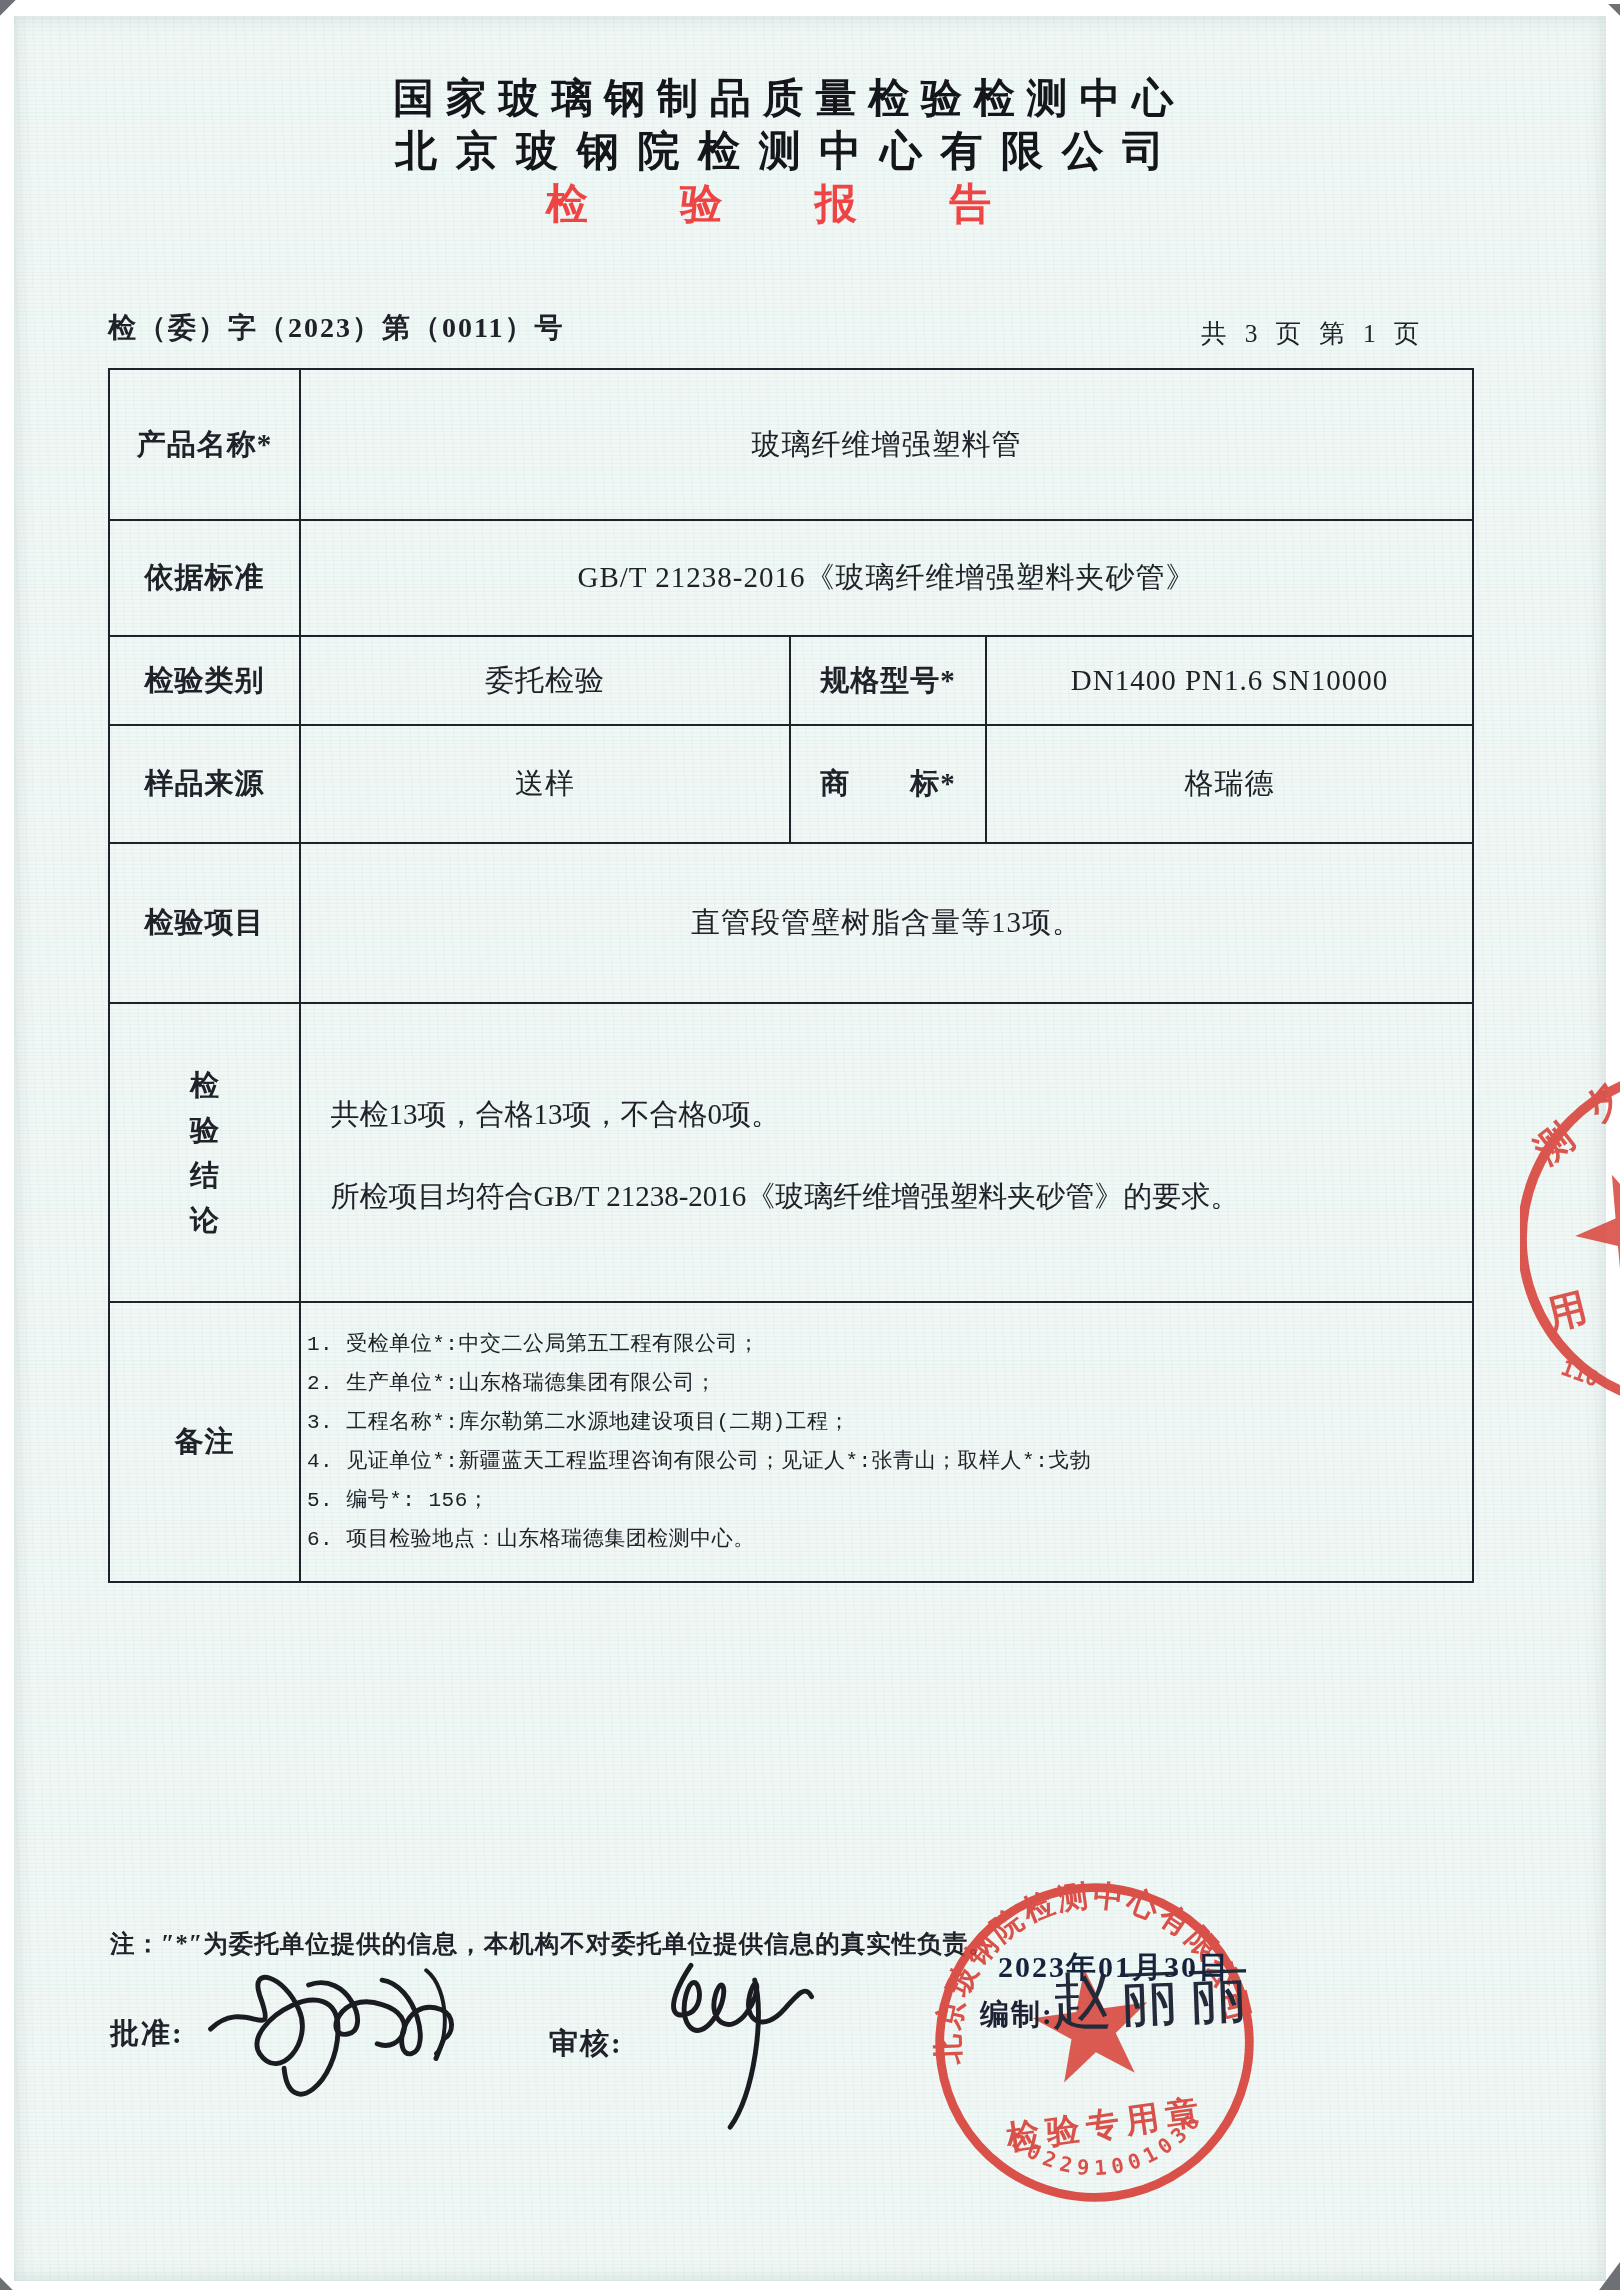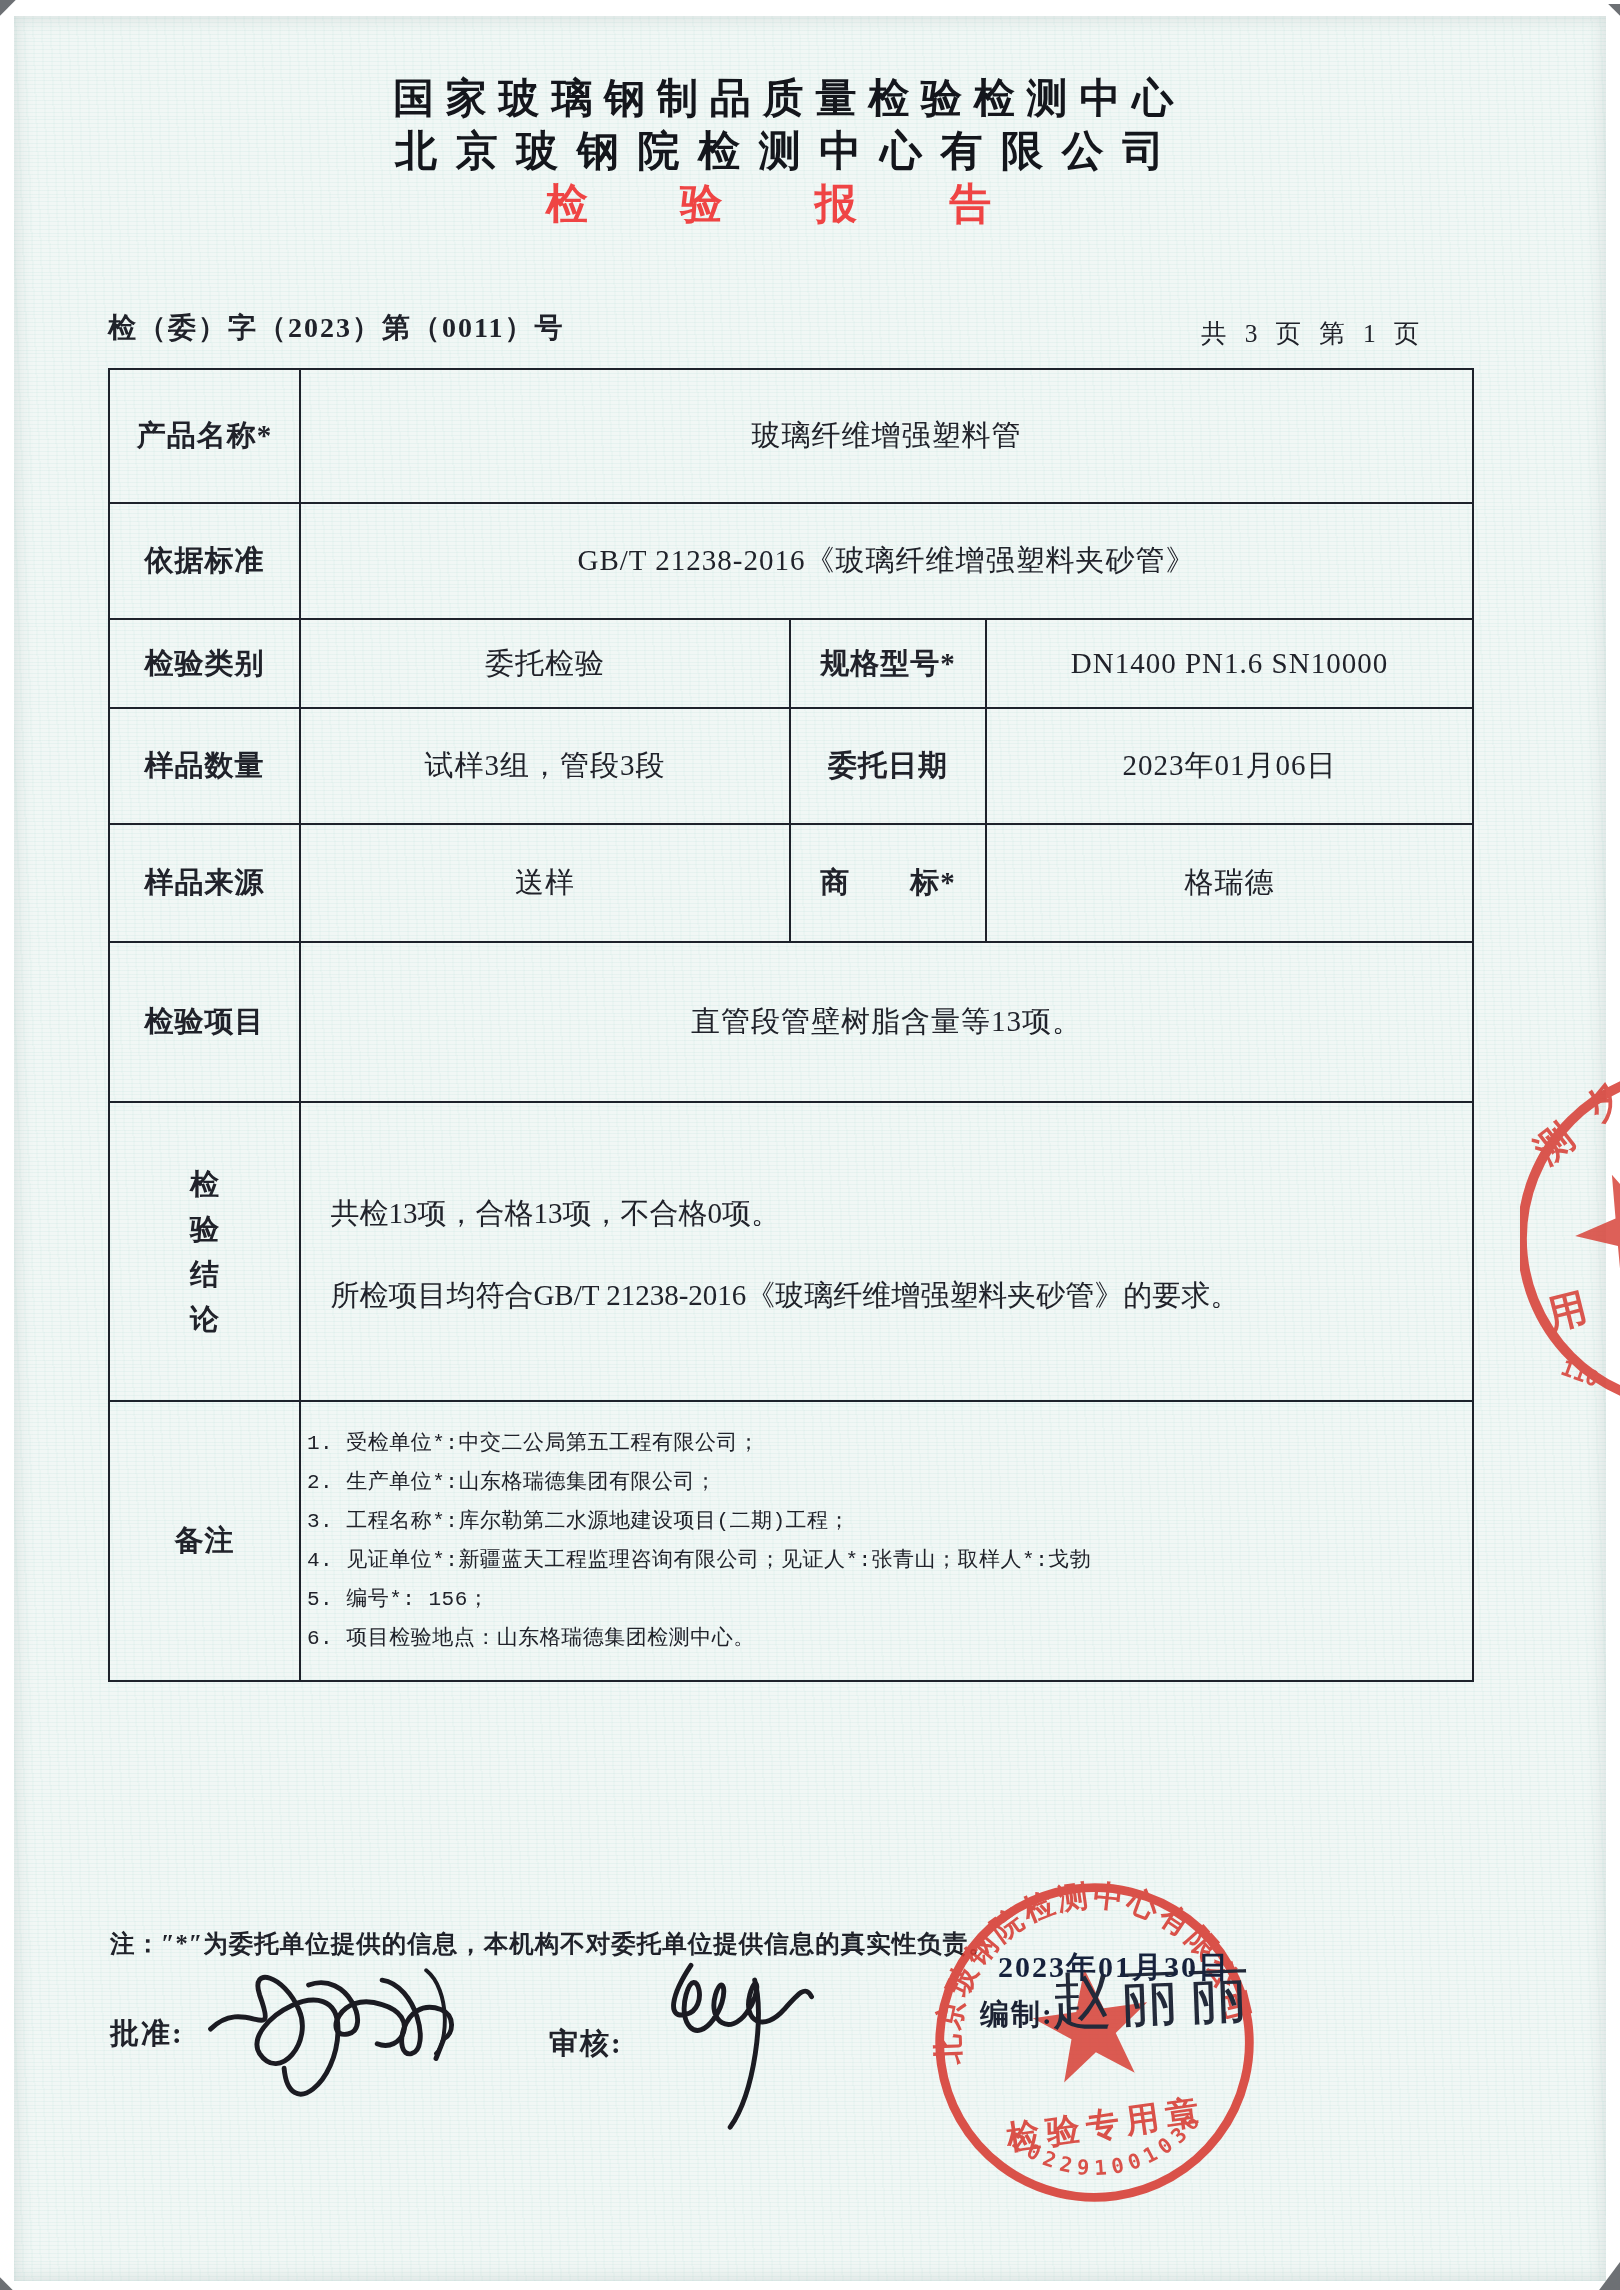--- a/index.html
+++ b/index.html
@@ -72,39 +72,33 @@
 <div class="abs page-info">共 3 页 第 1 页</div>
 
 <table class="main">
   <colgroup>
       <col style="width:191px">
       <col style="width:490px">
       <col style="width:196px">
       <col style="width:487px">
     </colgroup>
   <tbody>
-  <tr style="height:134px">
+  <tr style="height:151px">
     <td class="lbl">产品名称*</td>
     <td class="val" colspan="3">玻璃纤维增强塑料管</td>
   </tr>
   <tr style="height:116px">
     <td class="lbl">依据标准</td>
     <td class="val" colspan="3">GB/T 21238-2016《玻璃纤维增强塑料夹砂管》</td>
   </tr>
   <tr style="height:89px">
     <td class="lbl">检验类别</td>
     <td class="val">委托检验</td>
     <td class="lbl">规格型号*</td>
     <td class="val">DN1400 PN1.6  SN10000</td>
-  </tr>
-  <tr style="height:116px">
-    <td class="lbl">样品数量</td>
-    <td class="val">试样3组，管段3段</td>
-    <td class="lbl">委托日期</td>
-    <td class="val">2023年01月06日</td>
   </tr>
   <tr style="height:118px">
     <td class="lbl">样品来源</td>
     <td class="val">送样</td>
     <td class="lbl">商　　标*</td>
     <td class="val">格瑞德</td>
   </tr>
   <tr style="height:160px">
     <td class="lbl">检验项目</td>
     <td class="val left" colspan="3">直管段管壁树脂含量等13项。</td>

